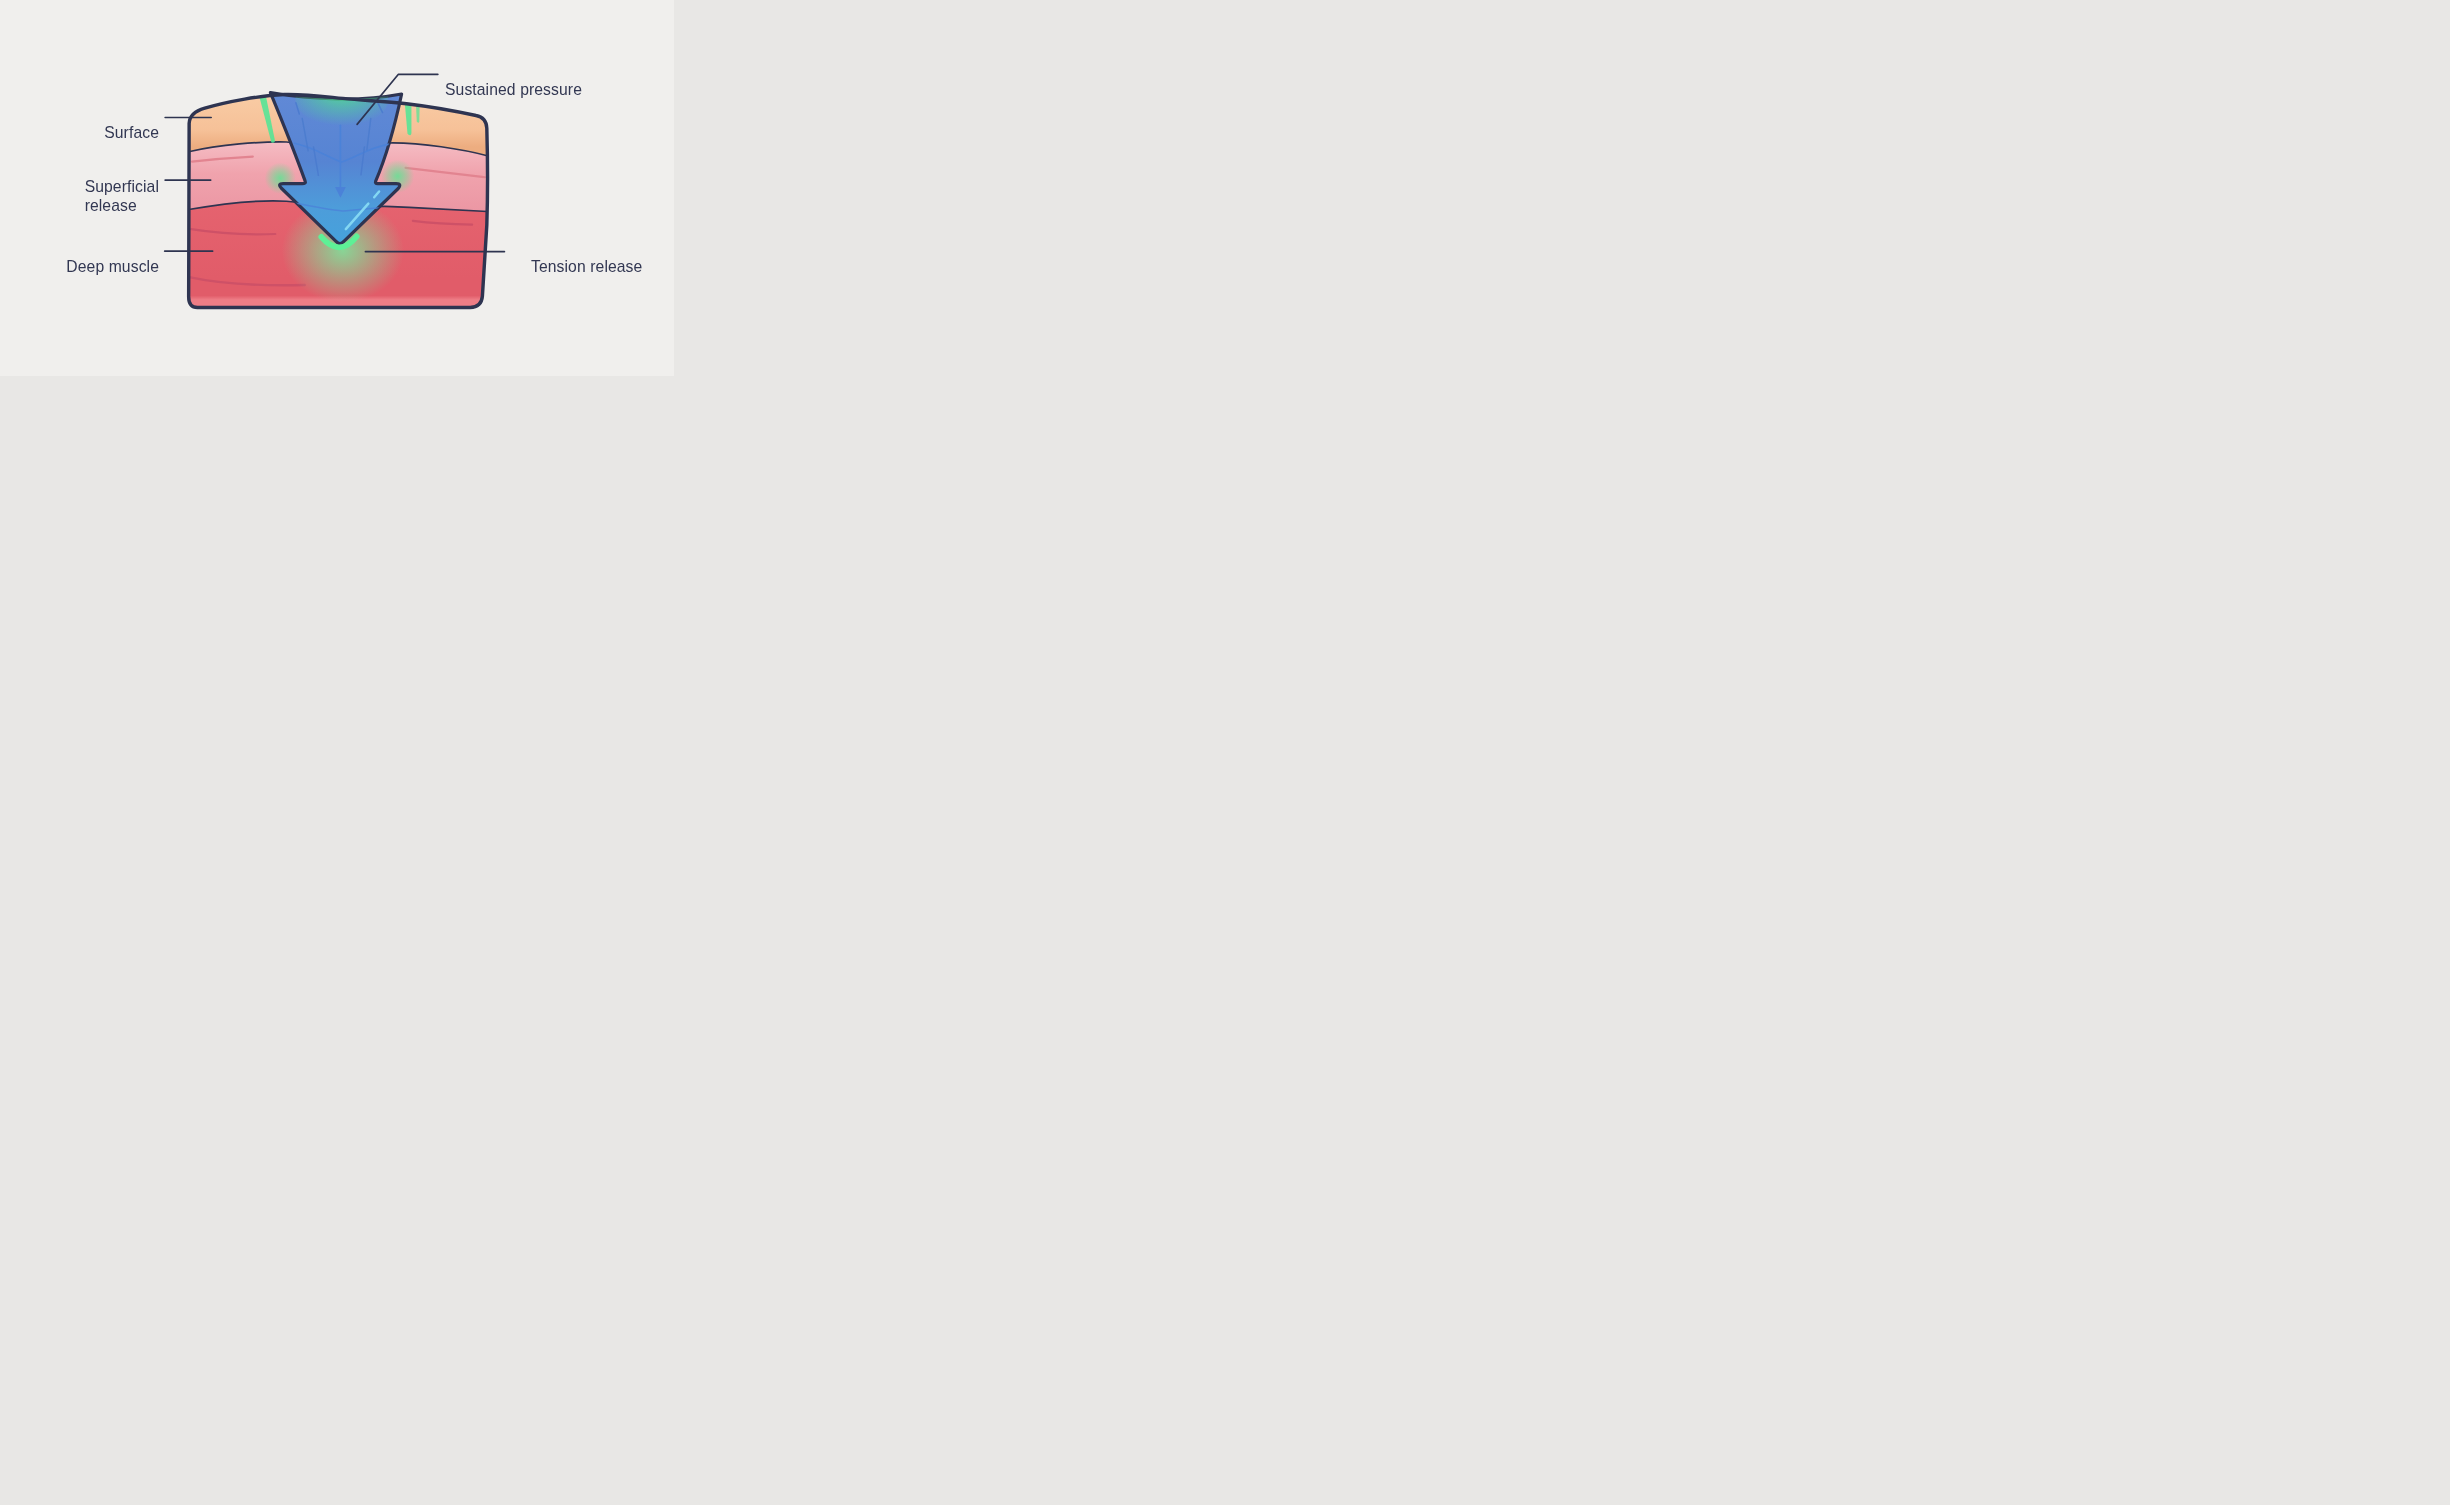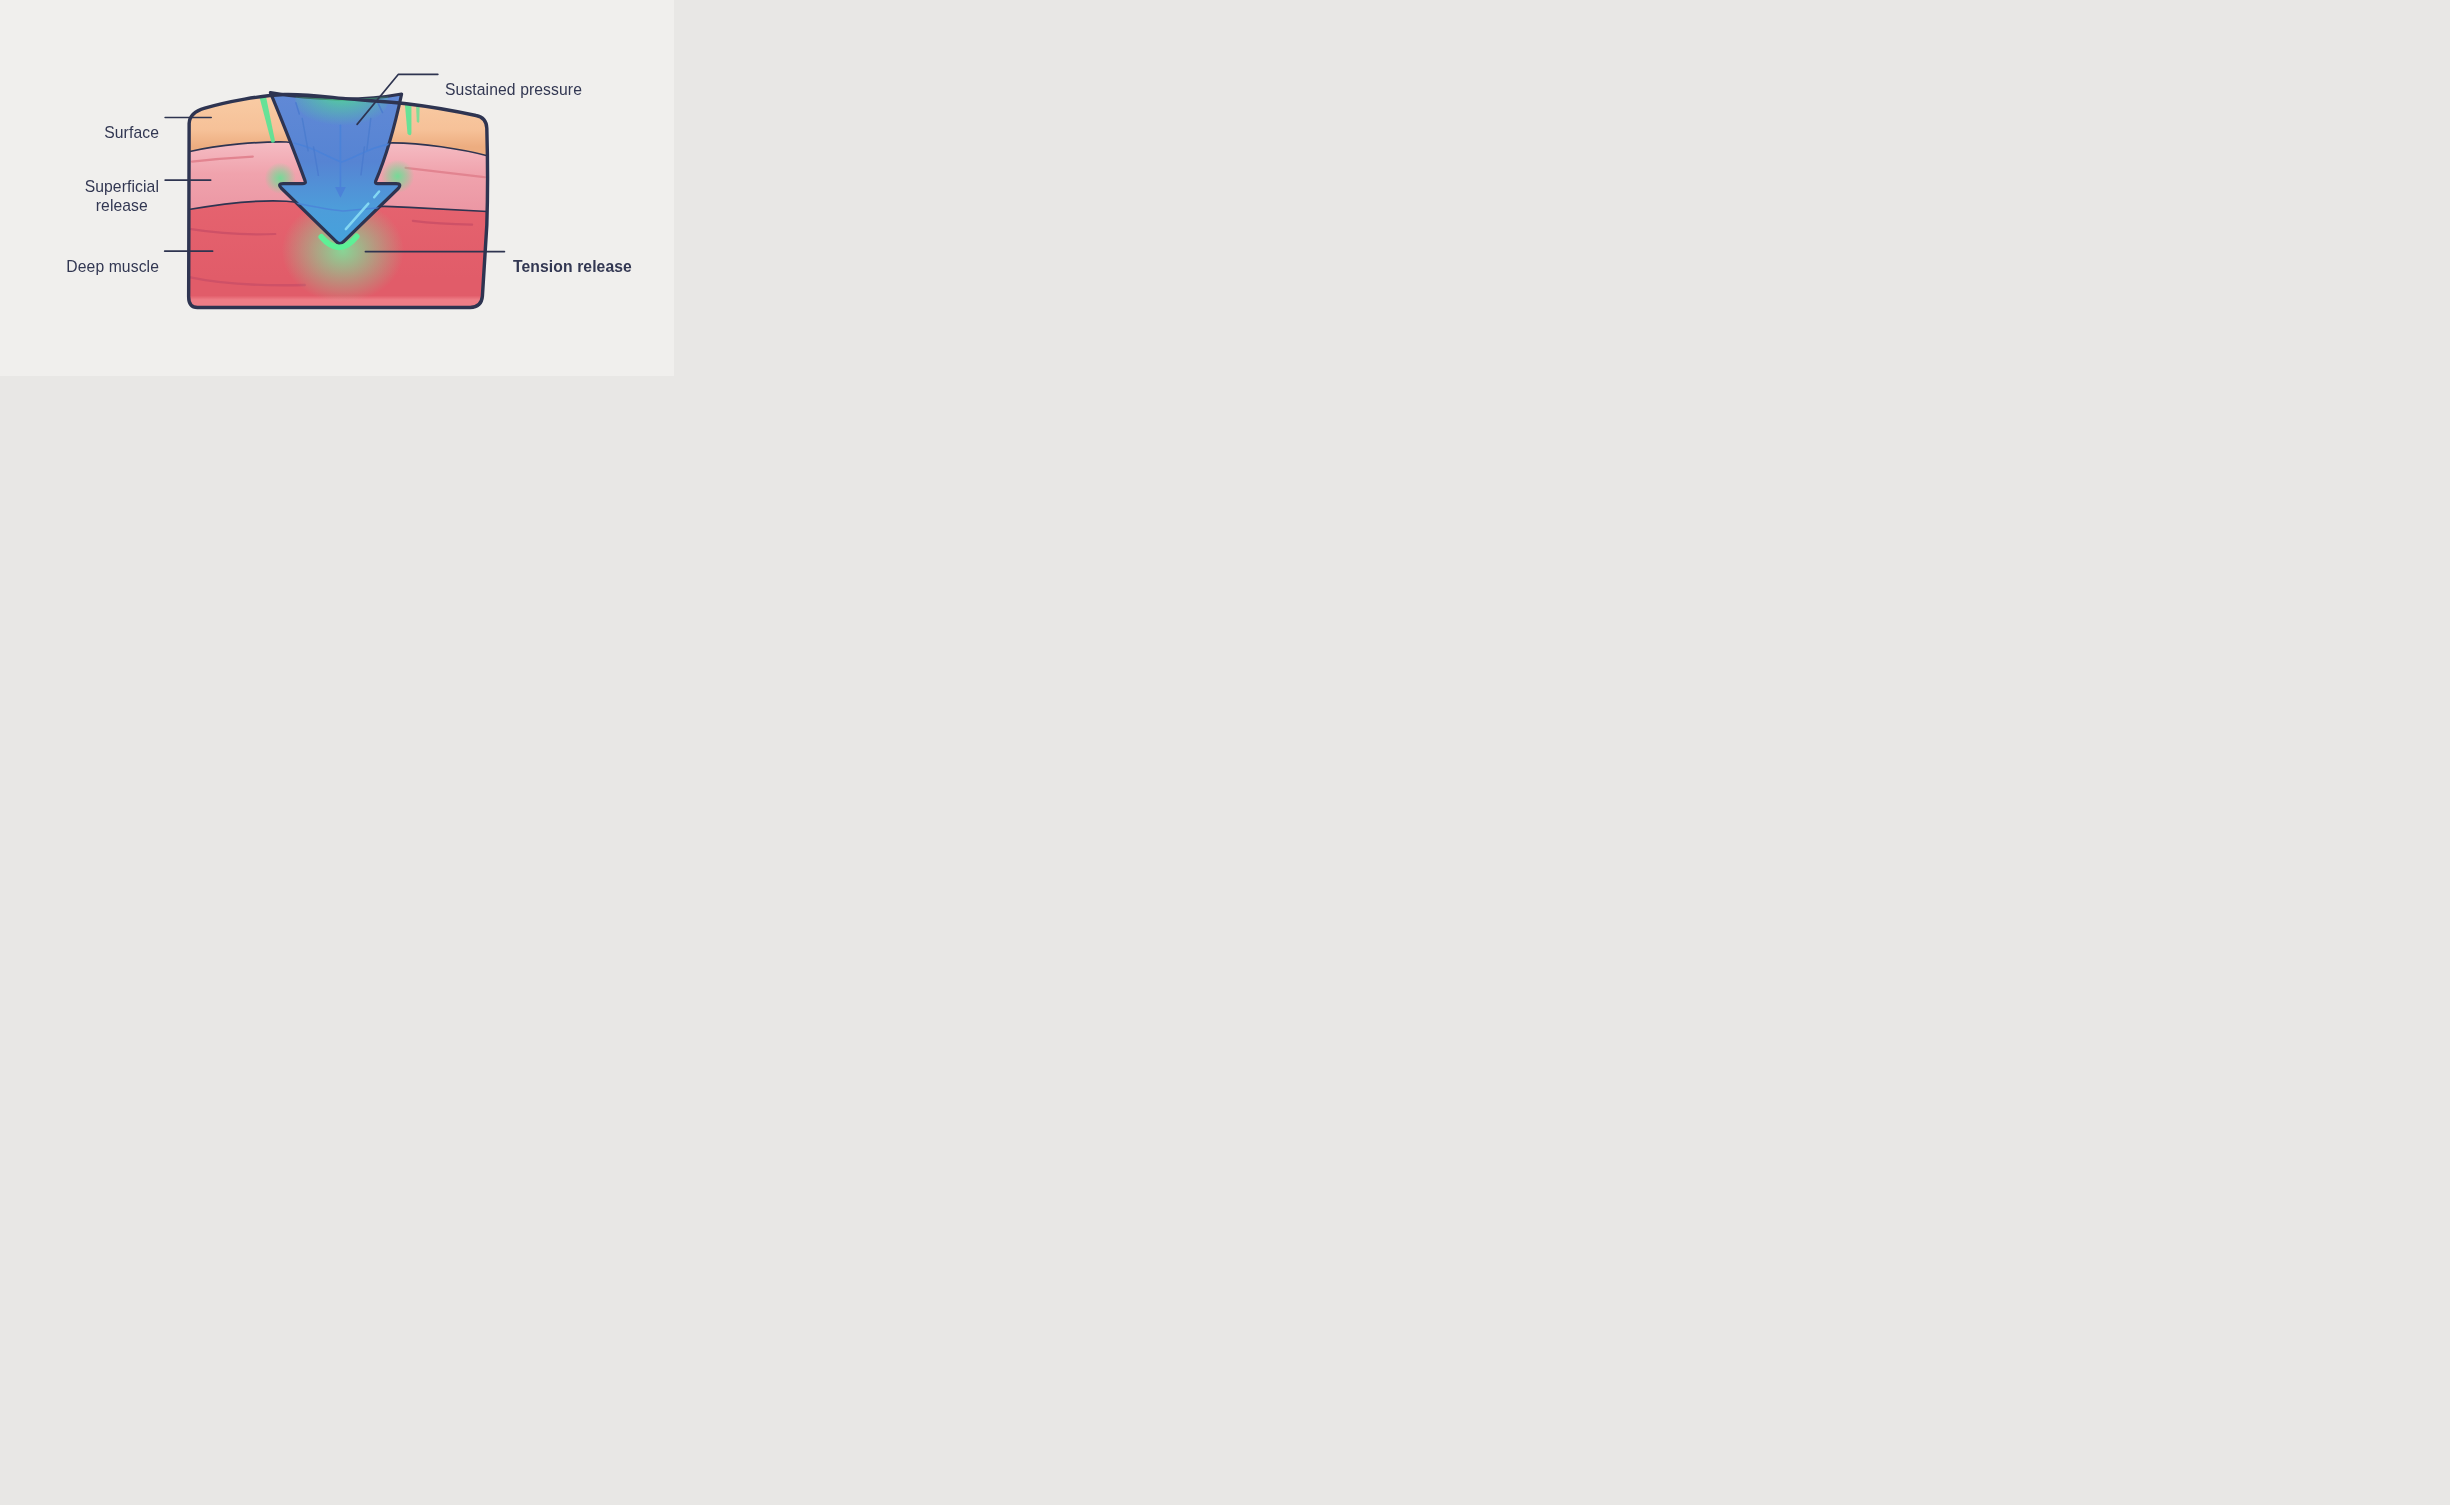--- a/index.html
+++ b/index.html
@@ -8,21 +8,21 @@
     background:var(--bg,#f0efed);
     font-family:"Liberation Sans", sans-serif;
   }
   #diagram-svg{position:absolute;left:0;top:0;}
   .label{
     position:absolute;
     color:var(--text,#323752);
     font-size:15.7px;font-weight:500;letter-spacing:0.1px;
     line-height:16.7px;white-space:nowrap;margin-top:16px;
   }
-  .label.right{text-align:center;}
+  .label.right{text-align:left;}
   #label-superficial{line-height:19px;}
 </style>
 </head>
 <body>
 
 <div id="stage" style="--bg: #f0efed; --navy: #2e3451; --text: #323752; --leader: #2e3450; --peach_top: #f9cda6; --peach_mid: #f6c198; --peach_band: #edad80; --pink_light: #f5bdc4; --pink_main: #f0a3ad; --pink_deep: #eb96a3; --pink_streak: #e28490; --deep_main: #e5636f; --deep_mid: #e15c69; --deep_bottom: #ee7d86; --deep_streak: #ce5167; --arrow_top: #6189d6; --arrow_mid: #5684d3; --arrow_head: #4d9dda; --arrow_tip: #45a2dc; --arrow_streak: #4a7bce; --boundary_blue: #4b82d8; --highlight_cyan: #83d7f3; --green_bright: #5ef096; --green_streak: #4ee695; --green_glow: #7ee29a;">
 
   <svg id="diagram-svg" width="674" height="376" viewBox="0 0 1376 768">
     <defs>
       <clipPath id="clipBlock">
@@ -140,16 +140,16 @@
 
   <div class="label right" id="label-superficial" style="right:515px;top:161px;">
     <div>Superficial</div>
     <div>release</div>
   </div>
 
   <div class="label right" id="label-deep" style="right:515px;top:243px;">Deep muscle</div>
 
   <div class="label" id="label-sustained" style="left:445px;top:66px;">Sustained pressure</div>
 
-  <div class="label" id="label-tension" style="left:513px;top:243px;font-weight:bold;">Tension release</div>
+  <div class="label" id="label-tension" style="left:531px;top:243px;">Tension release</div>
 
 </div>
 
 
 </body></html>

